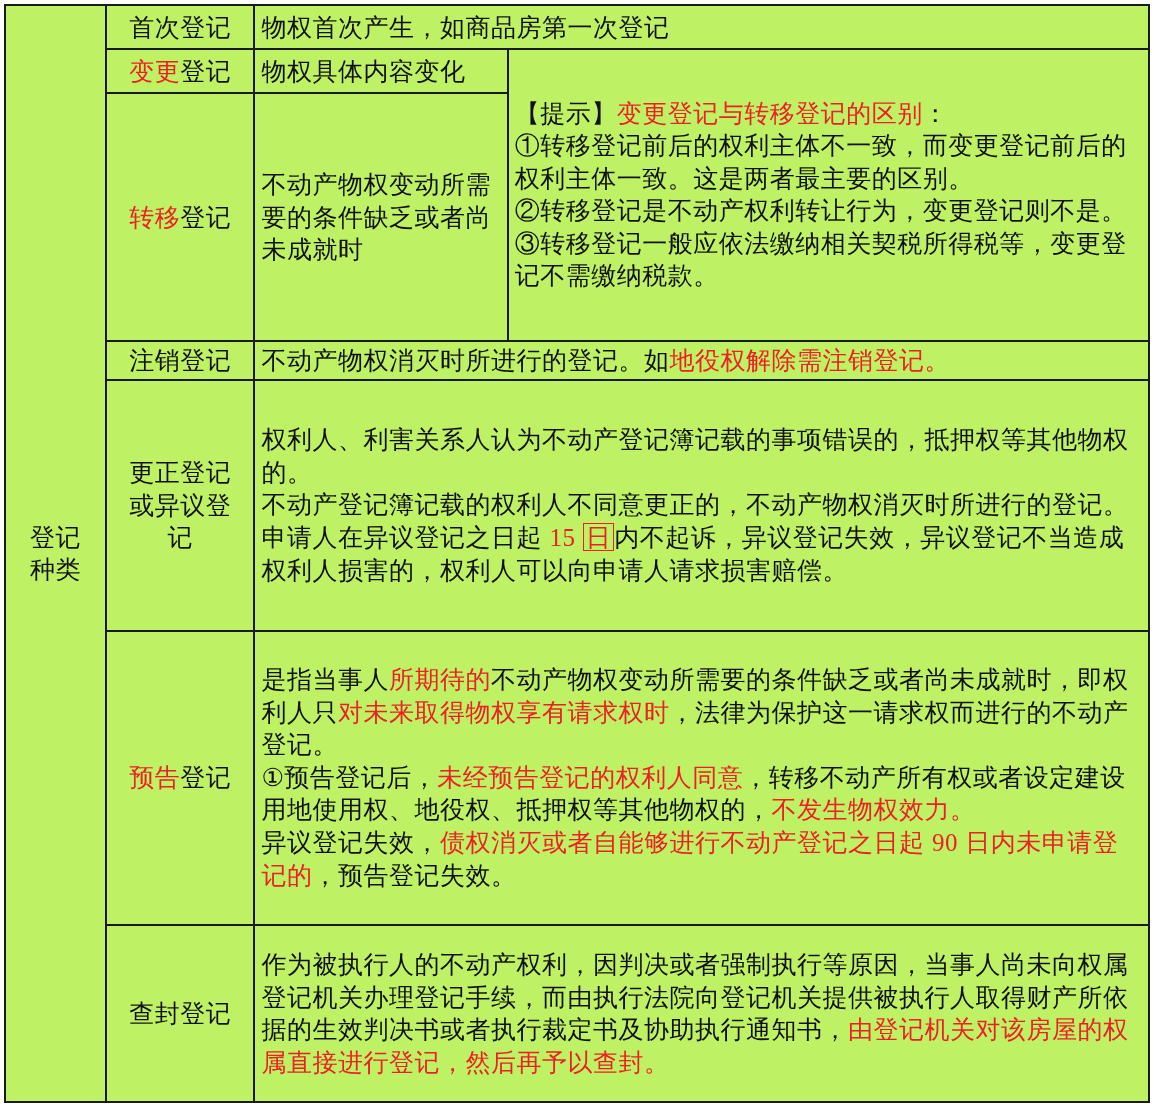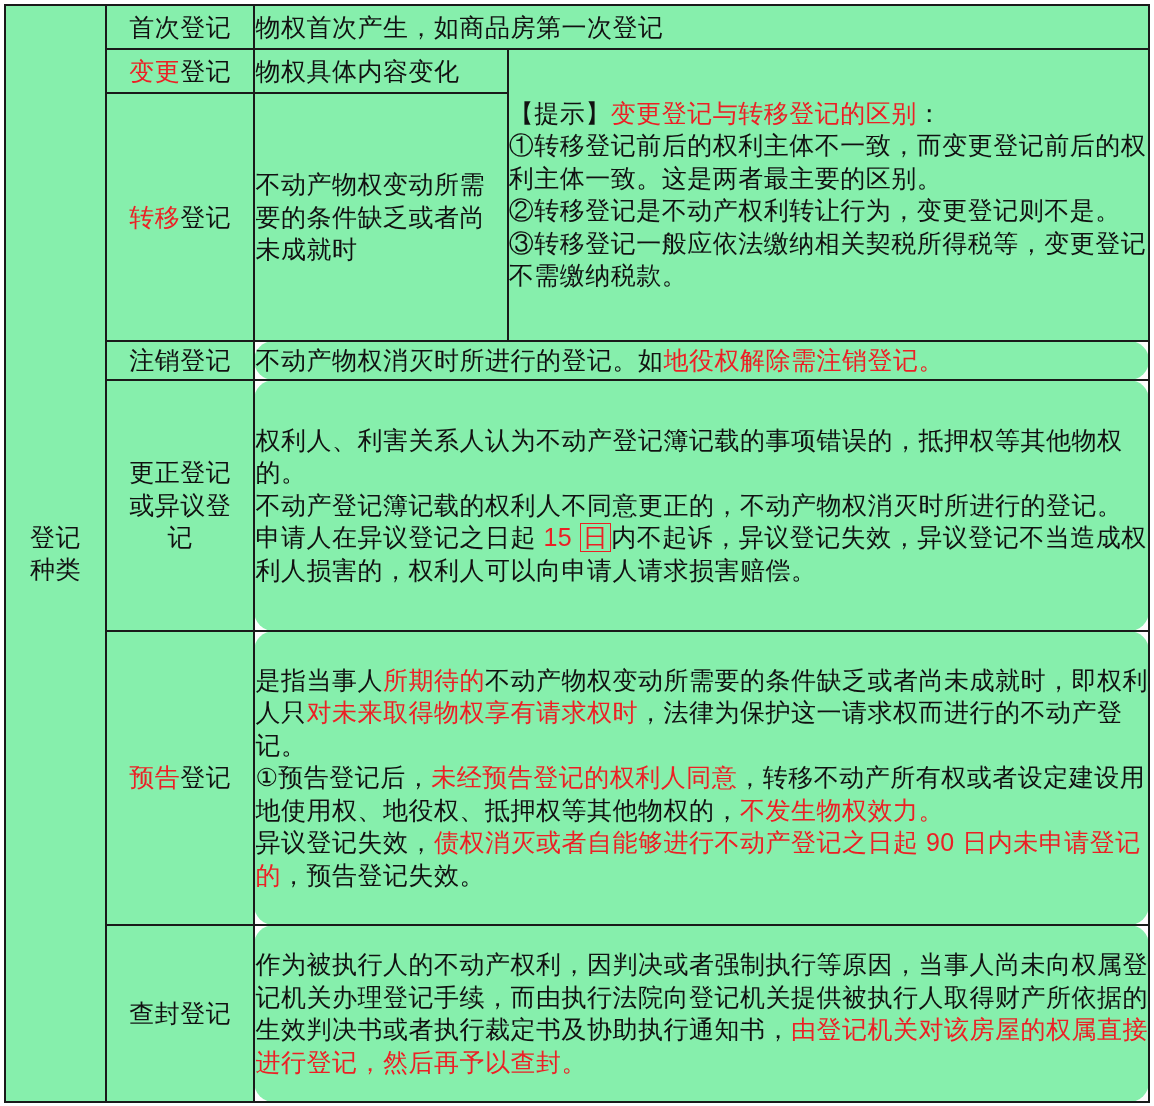--- a/index.html
+++ b/index.html
@@ -27,26 +27,26 @@
     border-collapse: collapse;
     table-layout: fixed;
     width: 1146px;
     margin: 4px 0 0 4px;
     background: #fdfdfd;
   }
 
   table.reg-table td {
     border: 2px solid #1a1a1a;
     vertical-align: middle;
-    padding: 2px 0;
+    padding: 2px 6px;
     color: #111111;
     font-size: 25px;
     line-height: 1.30;
     letter-spacing: 0.5px;
-    background: #86efac;
+    background: #bef264;
     font-weight: 500;
   }
 
   
   .c-cat   { width: 101px; }
   .c-kind  { width: 148px; }
   .c-desc  { width: 253px; }
   .c-note  { width: 640px; }
   .mid    { vertical-align: middle; }
   .top    { vertical-align: top; }
@@ -64,21 +64,20 @@
     white-space: nowrap;
     font-size: 26px;
   }
 
   .body-cell {
     text-align: left;
     vertical-align: top;
     padding: 6px 8px 8px 10px;
     line-height: 1.42;
     font-size: 25px;
-    border-radius: 20px;
   }
 
   .desc-cell {
     text-align: left;
     vertical-align: middle;
     padding: 6px 8px;
     line-height: 1.45;
     font-size: 25px;
     margin-left: 13px;
   }
@@ -94,21 +93,21 @@
 
   .red { color: #ec2025; }
   .blk { color: #111111; }
   .boxnum {
     color: #ec2025;
     border: 1px solid #ec2025;
     padding: 0 2px;
     display: inline-block;
     line-height: 1.05;
   }
-  .num { font-family: Liberation Sans, sans-serif; }
+  .num { font-family: Liberation Serif, serif; }
 
   .line { display: block; }
 
   
   .r1 { height: 44px; }
   .r2 { height: 44px; }
   .r3 { height: 248px; }
   .r4 { height: 32px; }
   .r5 { height: 251px; }
   .r6 { height: 294px; }

